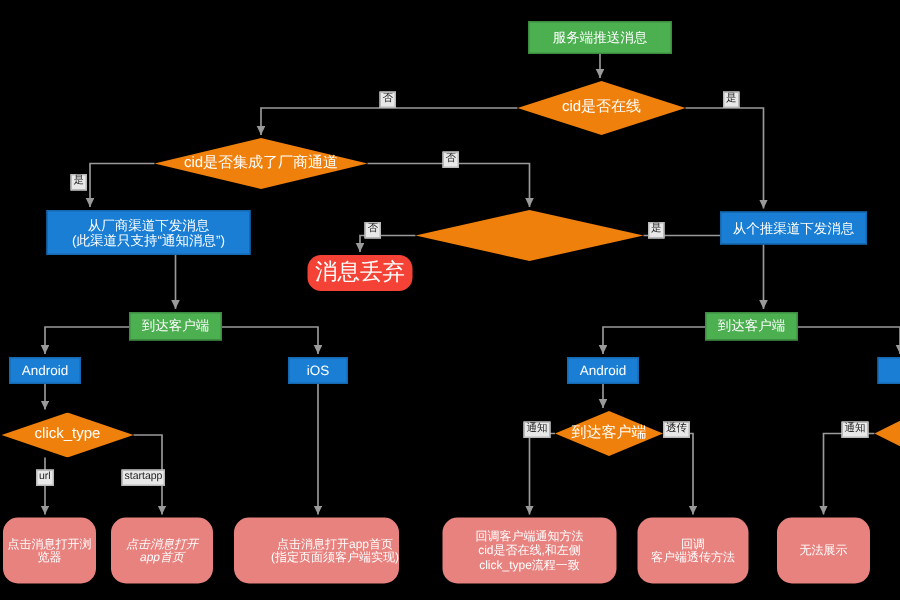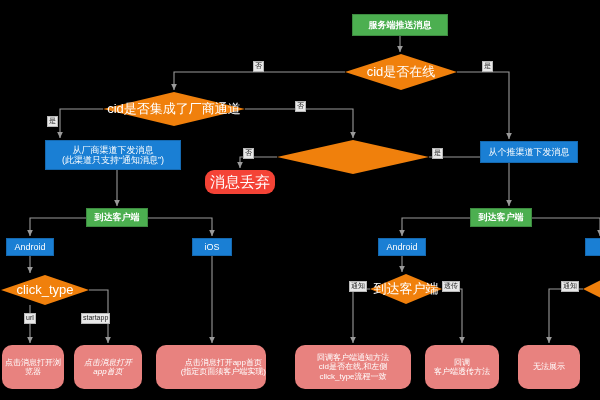--- a/index.html
+++ b/index.html
@@ -3,25 +3,25 @@
 <meta charset="utf-8">
 <style>
   html,body{margin:0;padding:0;background:#000;}
   #canvas{position:relative;width:600px;height:400px;background:#000;overflow:hidden;
           font-family:"Liberation Sans","DejaVu Sans",sans-serif;}
   svg.wires{position:absolute;left:0;top:0;width:600px;height:400px;}
 
   .node{position:absolute;box-sizing:border-box;display:flex;align-items:center;
         justify-content:center;text-align:center;color:#fff;line-height:1.15;
         white-space:pre-line;}
-  .n-green{background:#4caf50;border:1px solid #3d8b40;font-size:9px;font-weight:bold;}
+  .n-green{background:#4caf50;border:1px solid #3d8b40;font-size:9px;}
   .n-blue{background:#1a7fd4;border:1px solid #1569b0;font-size:9px;}
   .n-red{background:#f44336;border-radius:9px;font-size:15px;}
   .n-pink{background:#e8827f;border-radius:10px;font-size:8px;color:#fff;}
-  .n-diamond{font-size:13px;}
+  .n-diamond{font-size:10px;}
   .n-diamond .dia{position:absolute;left:0;top:0;width:100%;height:100%;}
   .n-diamond .lbl{position:relative;z-index:2;padding:0 2px;}
 
   .elabel{position:absolute;background:#e8e8e8;color:#222;font-size:7px;
           padding:0px 1px;border:1px solid #b9b9b9;line-height:1.25;
           font-family:"Liberation Sans","DejaVu Sans",sans-serif;z-index:5;
           white-space:nowrap;}
 </style>
 </head>
 <body>
@@ -58,21 +58,21 @@
       </g>
   </svg>
   <div id="node-layer">
       <div class="node n-green" style="left: 352px; top: 14px; width: 96px; height: 22px;"><span>服务端推送消息</span></div>
       <div class="node n-diamond" style="left: 345px; top: 54px; width: 112px; height: 36px;"><svg class="dia" viewBox="0 0 100 100" preserveAspectRatio="none">
           <polygon points="50,0 100,50 50,100 0,50" fill="#f0800c"></polygon>
         </svg><span class="lbl">cid是否在线</span></div>
       <div class="node n-diamond" style="left: 103px; top: 92px; width: 142px; height: 34px;"><svg class="dia" viewBox="0 0 100 100" preserveAspectRatio="none">
           <polygon points="50,0 100,50 50,100 0,50" fill="#f0800c"></polygon>
         </svg><span class="lbl">cid是否集成了厂商通道</span></div>
-      <div class="node n-blue" style="left: 45px; top: 140px; width: 136px; height: 30px;"><span>从厂商渠道下发消息
+      <div class="node n-blue" style="left: 31px; top: 140px; width: 136px; height: 30px;"><span>从厂商渠道下发消息
 (此渠道只支持“通知消息”)</span></div>
       <div class="node n-diamond" style="left: 277px; top: 140px; width: 152px; height: 34px;"><svg class="dia" viewBox="0 0 100 100" preserveAspectRatio="none">
           <polygon points="50,0 100,50 50,100 0,50" fill="#f0800c"></polygon>
         </svg></div>
       <div class="node n-red" style="left: 205px; top: 170px; width: 70px; height: 24px;"><span>消息丢弃</span></div>
       <div class="node n-blue" style="left: 480px; top: 141px; width: 98px; height: 22px;"><span>从个推渠道下发消息</span></div>
       <div class="node n-green" style="left: 86px; top: 208px; width: 62px; height: 19px;"><span>到达客户端</span></div>
       <div class="node n-green" style="left: 470px; top: 208px; width: 62px; height: 19px;"><span>到达客户端</span></div>
       <div class="node n-blue" style="left: 6px; top: 238px; width: 48px; height: 18px;"><span>Android</span></div>
       <div class="node n-blue" style="left: 192px; top: 238px; width: 40px; height: 18px;"><span>iOS</span></div>

